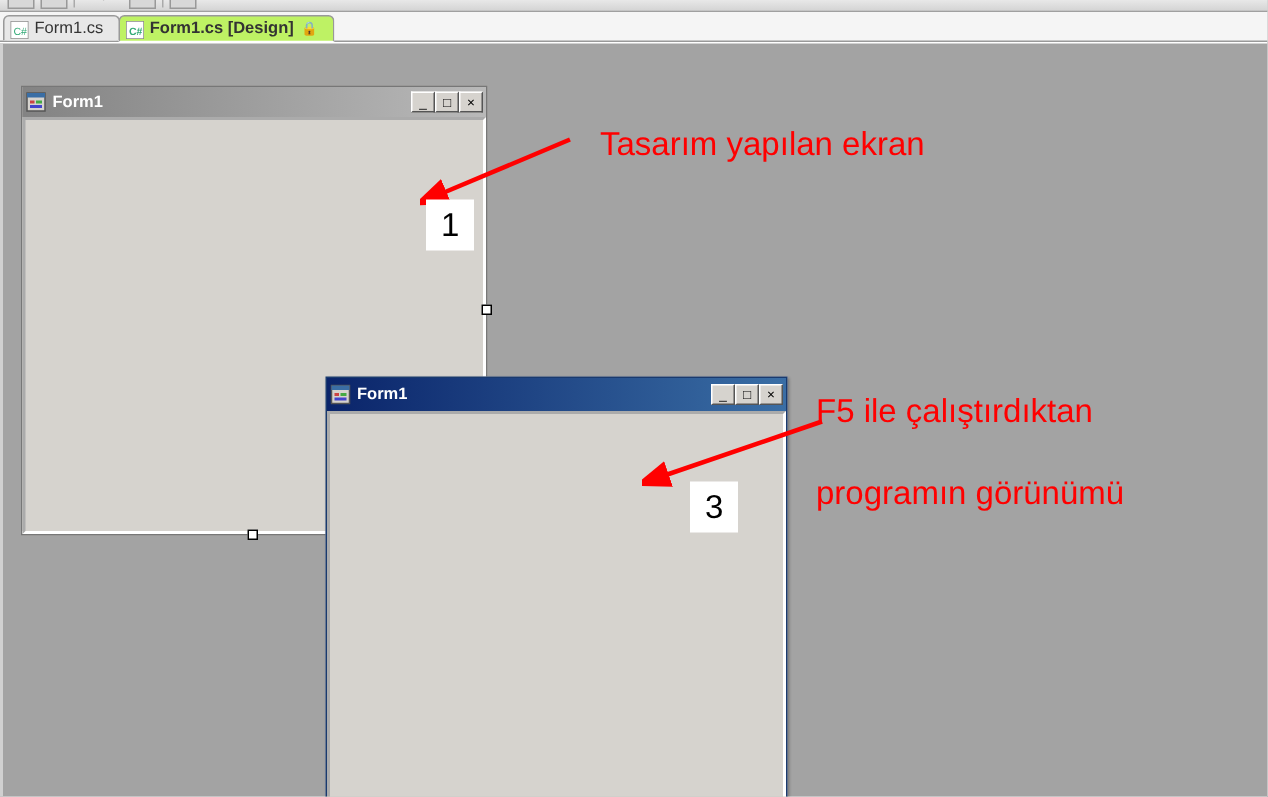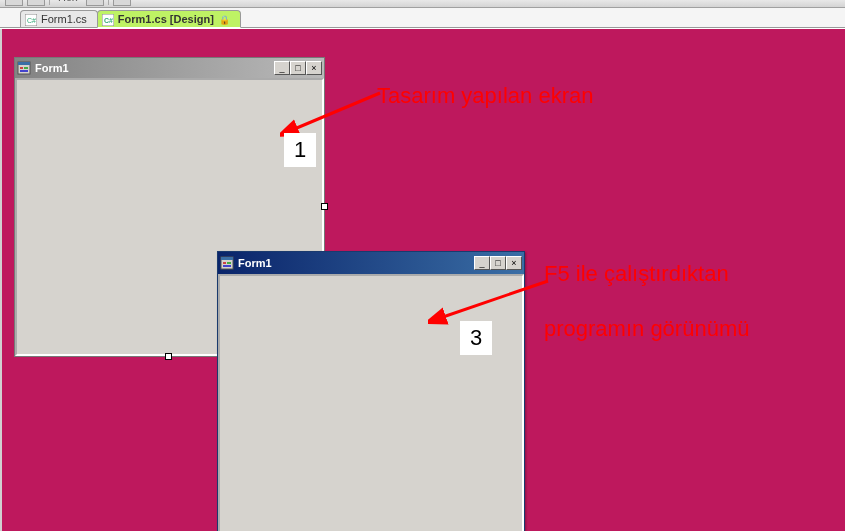--- a/index.html
+++ b/index.html
@@ -45,21 +45,21 @@
       height: 16px;
       background: #aaa;
     }
 
     
     .tabstrip {
       background: #f5f5f5;
       height: 20px;
       display: flex;
       align-items: flex-end;
-      padding-left: 20px;
+      padding-left: 2px;
       border-bottom: 1px solid #999;
     }
     .tab {
       padding: 2px 10px 2px 20px;
       font-size: 11px;
       background: #e8e8e8;
       border: 1px solid #999;
       border-bottom: none;
       border-top-left-radius: 4px;
       border-top-right-radius: 4px;
@@ -88,21 +88,21 @@
       color: #555;
     }
 
     
     .design-surface {
       position: absolute;
       top: 29px;
       left: 0;
       right: 0;
       bottom: 0;
-      background: #be185d;
+      background: #a3a3a3;
       border-left: 2px solid #d0d0d0;
     }
 
     
     .designer-form {
       position: absolute;
       left: 12px;
       top: 28px;
       width: 311px;
       height: 300px;
@@ -309,21 +309,21 @@
 
 <svg class="arrow" style="left:280px; top:85px;" width="110" height="55">
   <defs>
     <marker id="ah1" markerWidth="10" markerHeight="10" refX="2" refY="3" orient="auto">
       <path d="M0,0 L0,6 L8,3 z" fill="#ff0000"></path>
     </marker>
   </defs>
   <line x1="100" y1="8" x2="12" y2="45" stroke="#ff0000" stroke-width="3" marker-end="url(#ah1)"></line>
 </svg>
 
-<div class="annotation-text" style="left:377px; top:82px;">Tasarım yapılan ekran</div>
+<div class="annotation-text" style="left:400px; top:82px;">Tasarım yapılan ekran</div>
 <div class="annotation-num" style="left:284px; top:133px;">1</div>
 
 <svg class="arrow" style="left:428px; top:273px;" width="130" height="55">
   <defs>
     <marker id="ah2" markerWidth="10" markerHeight="10" refX="2" refY="3" orient="auto">
       <path d="M0,0 L0,6 L8,3 z" fill="#ff0000"></path>
     </marker>
   </defs>
   <line x1="120" y1="8" x2="12" y2="45" stroke="#ff0000" stroke-width="3" marker-end="url(#ah2)"></line>
 </svg>

